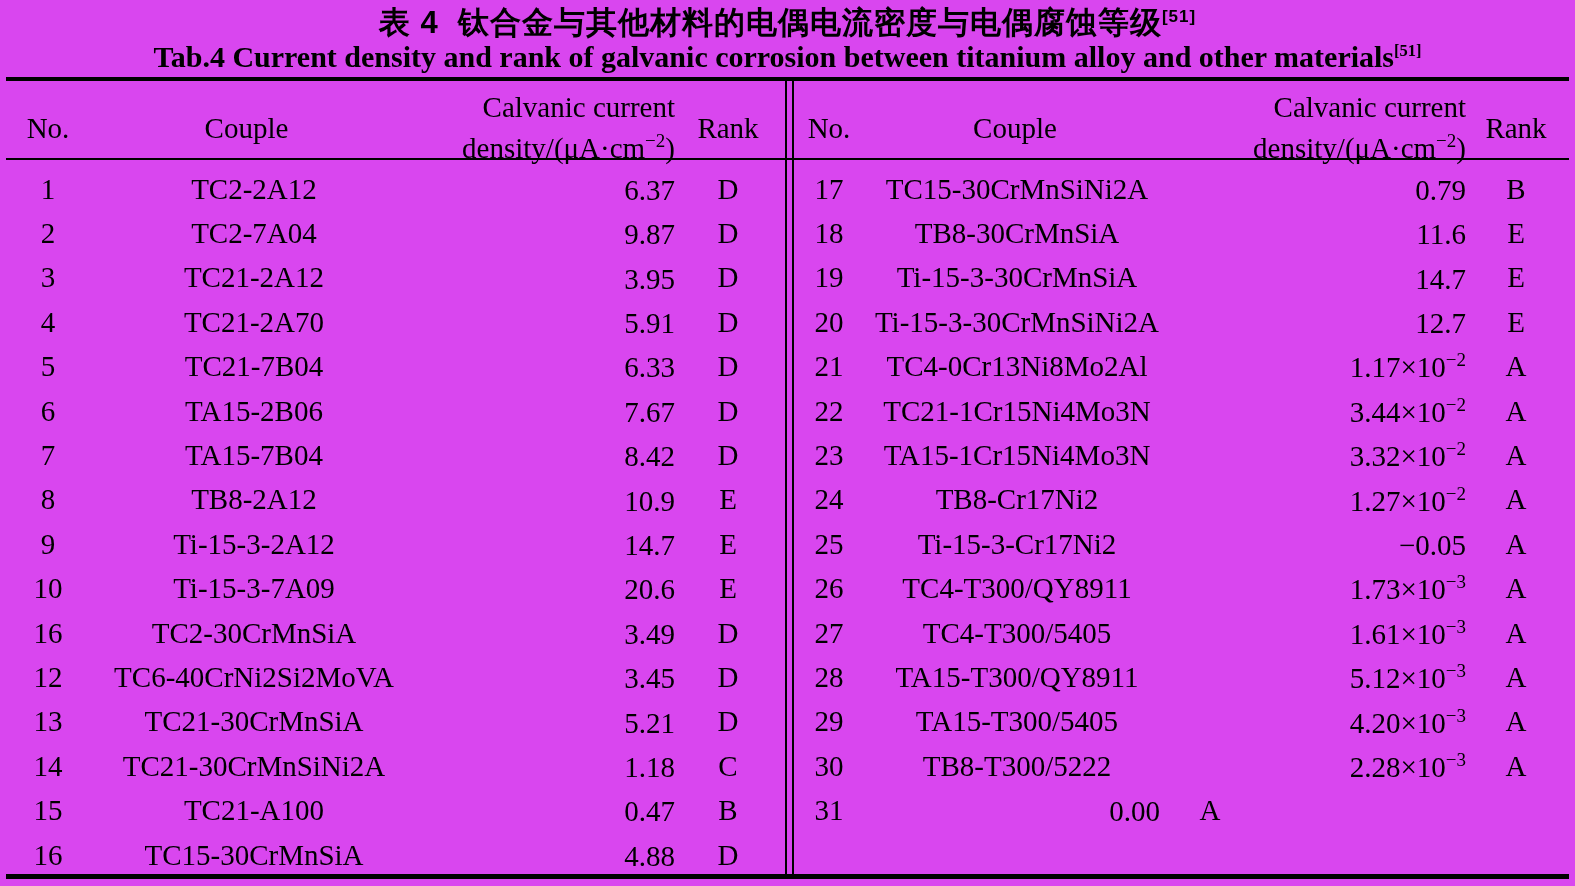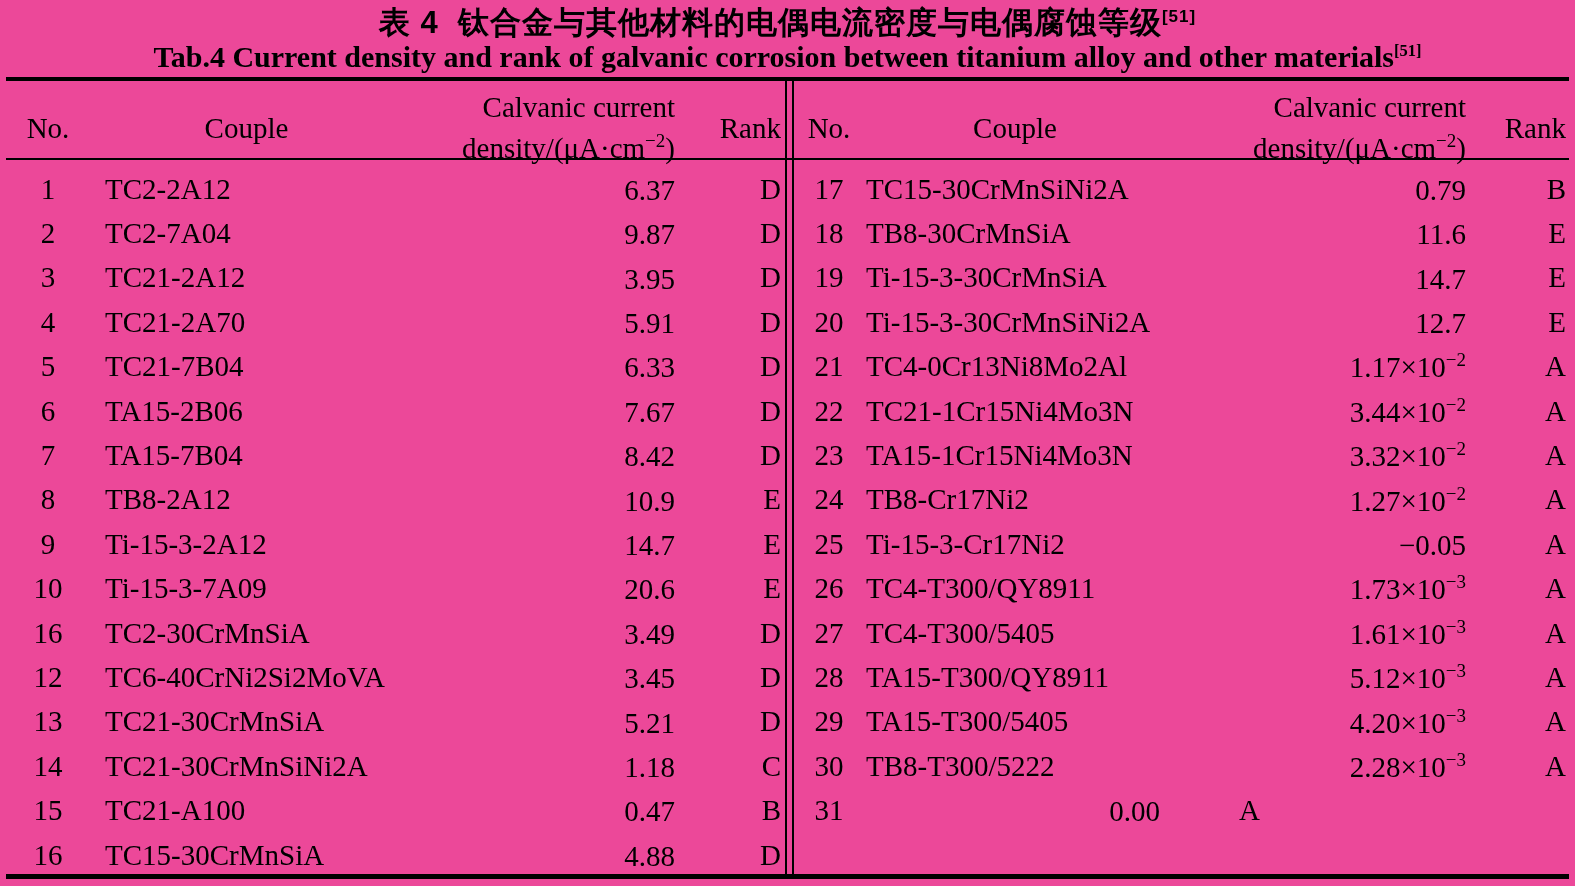--- a/index.html
+++ b/index.html
@@ -1,17 +1,17 @@
 <!DOCTYPE html>
 <html><head>
 <meta charset="utf-8">
 <style>
   html,body { margin:0; padding:0; background:#ffffff; }
   .page {
-    position:relative; width:1575px; height:886px; background:#ec4899; color:#000;
+    position:relative; width:1575px; height:886px; background:#d946ef; color:#000;
     font-family:"Liberation Serif","DejaVu Serif",serif; overflow:hidden;
   }
   .title-zh {
     position:absolute; top:2px; left:0; width:100%; text-align:center;
     font-family:"Liberation Sans","DejaVu Sans",sans-serif;
     font-weight:bold; font-size:31px; letter-spacing:1px; white-space:pre;
   }
   .title-en {
     position:absolute; top:40px; left:0; width:100%; text-align:center;
     font-weight:bold; font-size:30px;
@@ -25,23 +25,23 @@
     border-left:2px solid #000; border-right:2px solid #000; box-sizing:border-box;
   }
   .half { position:absolute; top:81px;margin-top:7px; }
   .half.left  { left:6px;   width:778px; }
   .half.right { left:796px; width:773px; }
   .thead { display:flex; height:79px; align-items:center; font-size:29px; }
   .hcell { text-align:center; line-height:34px; }
   .trow  { display:flex; height:44.4px; align-items:center; font-size:29px; }
   .cell  { white-space:nowrap; }
   .col-no      { text-align:center; }
-  .col-couple  { text-align:left; }
+  .col-couple  { text-align:center; }
   .col-density { text-align:right; }
-  .col-rank    { text-align:right; }
+  .col-rank    { text-align:center; }
   .left  .col-no      { width:84px; }
   .left  .col-couple  { width:313px; padding-left:15px; box-sizing:border-box; }
   .left  .col-density { width:272px; }
   .left  .col-rank    { width:106px; }
   .right .col-no      { width:66px; }
   .right .col-couple  { width:306px; padding-left:4px; box-sizing:border-box; }
   .right .col-density { width:298px; }
   .right .col-rank    { width:100px; }
   sup.exp { font-size:19px; }
 </style>

